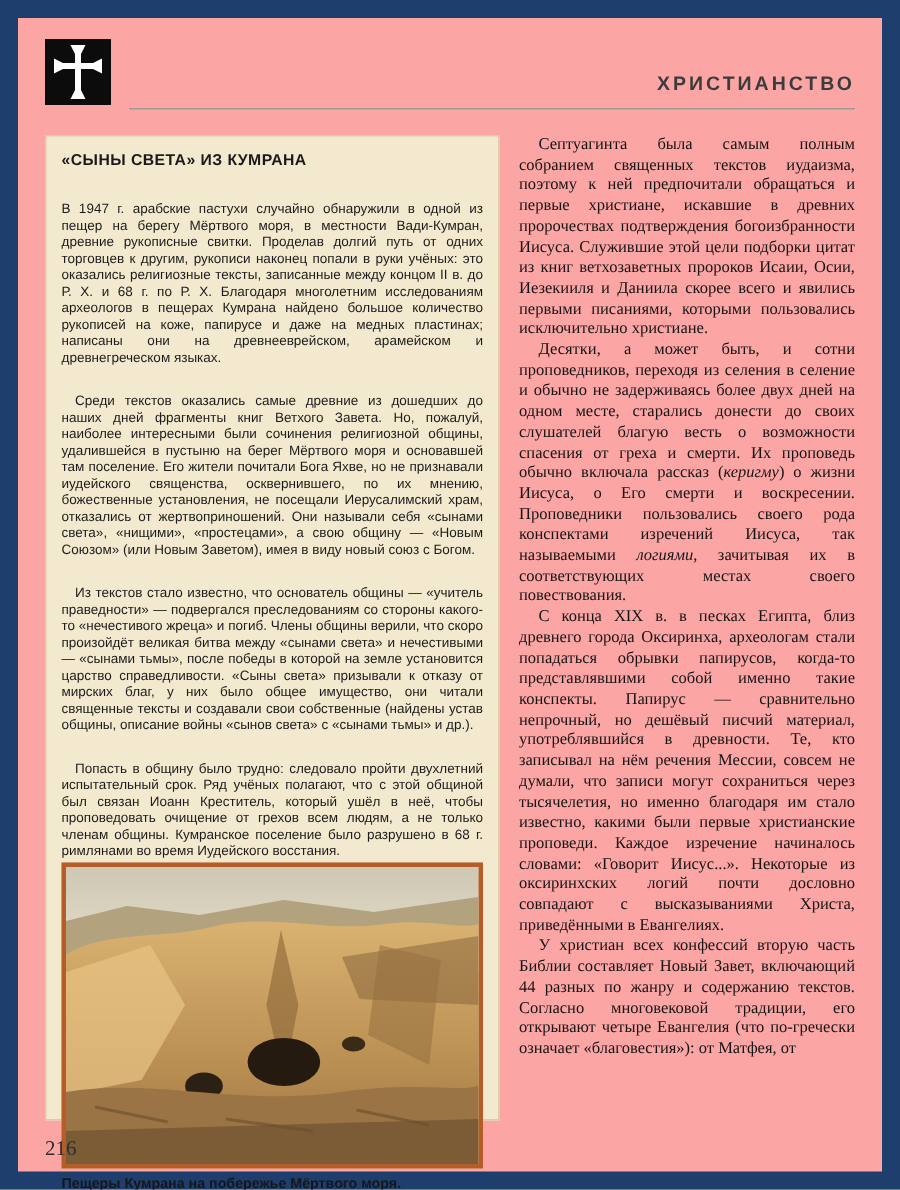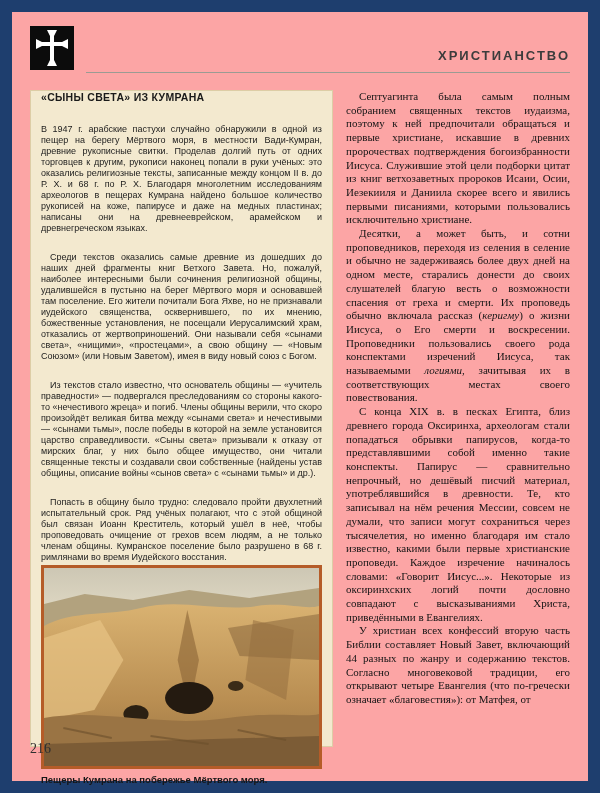--- a/index.html
+++ b/index.html
@@ -28,21 +28,21 @@
     background:#9b9b93;
   }
   
   .columns{
     position:absolute; top:78px; left:18px; right:18px; bottom:34px;
     display:flex; gap:13px;
   }
   .sidebar{
     width:303px; box-sizing:border-box;
     background:#f3e9cf; border:1px solid #ddcda6;
-    padding:0 10px 8px 10px;
+    padding:10px 10px 8px 10px;
     display:flex; flex-direction:column;
     font-family:"Liberation Sans", sans-serif;
   }
   .sidebar-title{
     font-size:10.5px; font-weight:bold; letter-spacing:.3px;
     color:#1a1a1a; margin:0 0 5px 0;
   }
   .sidebar p{
     margin:16px 0 2px 0;
     font-size:9px; line-height:11px; color:#1c1c1c;
@@ -62,21 +62,21 @@
   }
   .main-col{
     flex:1; min-width:0;
     font-size:11px; line-height:13.7px; color:#151515;
   }
   .main-col p{
     margin:0; text-align:justify; text-indent:13px;
     hyphens:auto;
   }
   .page-number{
-    position:absolute; left:18px; bottom:24px;
+    position:absolute; left:18px; bottom:6px;
     font-size:14px; color:#2e2e2e;
   }
 </style>
 </head>
 <body>
 
 <div class="page">
 
   <div class="corner-icon">
     <svg viewBox="0 0 44 44" xmlns="http://www.w3.org/2000/svg">

